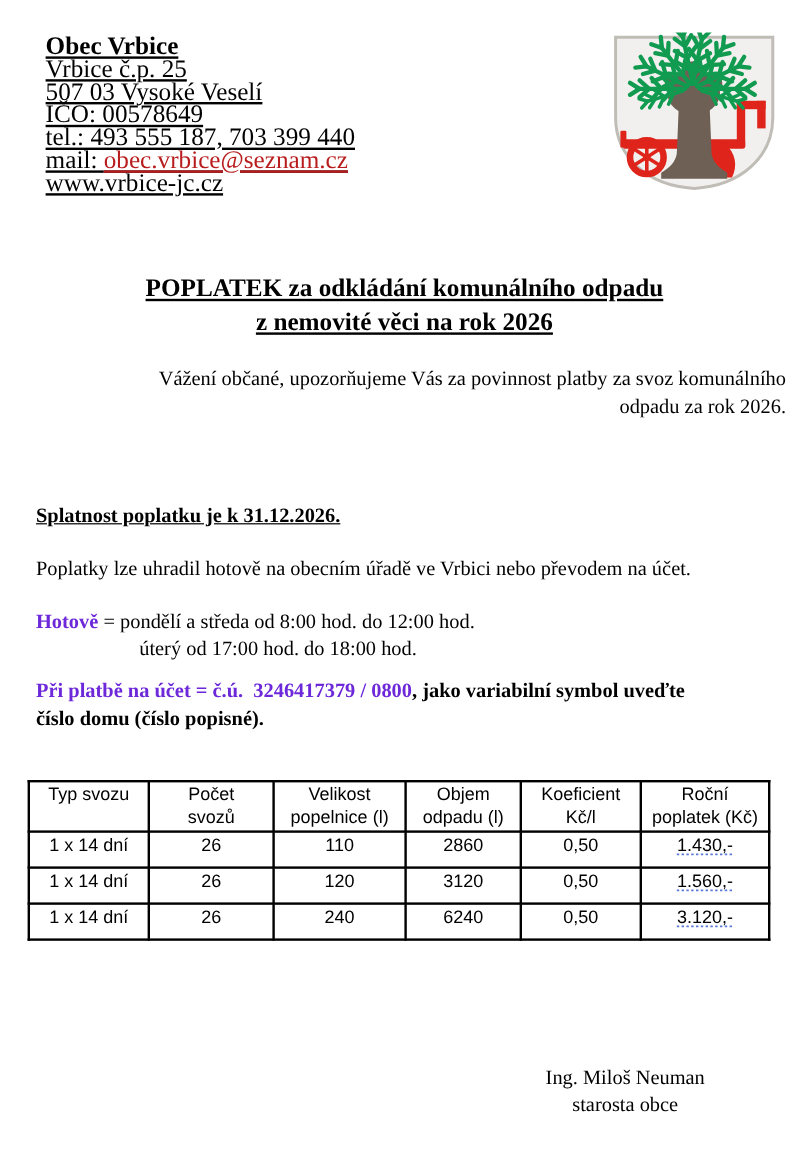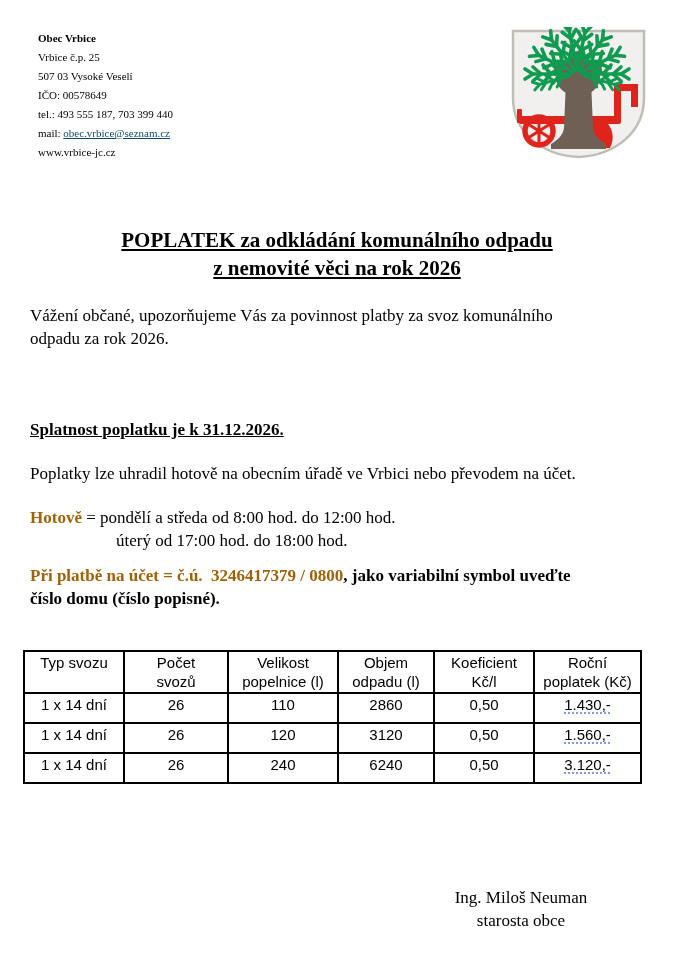--- a/index.html
+++ b/index.html
@@ -7,43 +7,43 @@
     position:relative;
     width:674px;height:969px;
     background:#ffffff;
     font-family:"Liberation Serif","DejaVu Serif",serif;
     color:#000000;
     overflow:hidden;
   }
   
   .contact{
     position:absolute;left:38px;top:29px;
-    font-size:11px;line-height:19px;
+    font-size:21px;line-height:19px;text-decoration:underline;
   }
   .contact .org{font-weight:bold;}
-  .contact a{color:#0c4a6e;text-decoration:underline;}
+  .contact a{color:#b91c1c;text-decoration:underline;}
   
   .arms{position:absolute;left:509px;top:27px;width:140px;height:134px;}
   
   .doc-title{
     position:absolute;top:226px;left:0;width:100%;
     text-align:center;font-weight:bold;font-size:21px;line-height:28px;
   }
   .doc-title span{display:block;}
   .doc-title .u{display:inline;text-decoration:underline;}
   
   .para{
     position:absolute;left:30px;width:625px;
     font-size:17px;line-height:23px;margin:0;
   }
-  .preline{white-space:pre-line;}
+  .preline{white-space:pre-line;text-align:right;}
   .prewrap{white-space:pre-wrap;margin-top:40px;}
   .bold{font-weight:bold;}
   .bold-underline{font-weight:bold;text-decoration:underline;}
-  .blue{color:#a16207;font-weight:bold;}
+  .blue{color:#6d28d9;font-weight:bold;}
   .indent2{padding-left:86px;}
   
   .fee-table{
     position:absolute;left:23px;top:650px;
     border-collapse:collapse;table-layout:fixed;width:617px;
     font-family:"Liberation Sans","DejaVu Sans",sans-serif;
     font-size:15px;color:#000;
   }
   .fee-table th,.fee-table td{
     border:2px solid #000;text-align:center;vertical-align:top;

